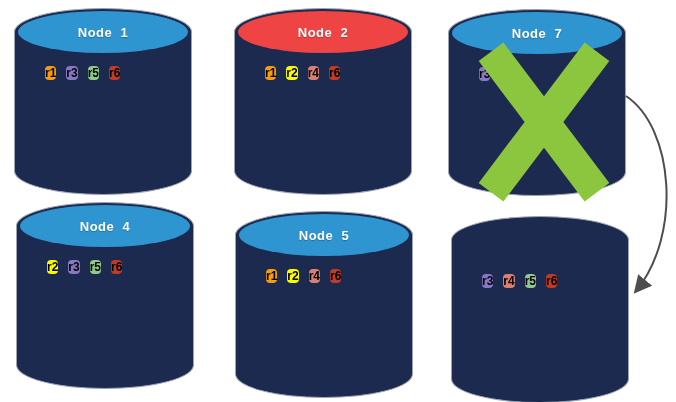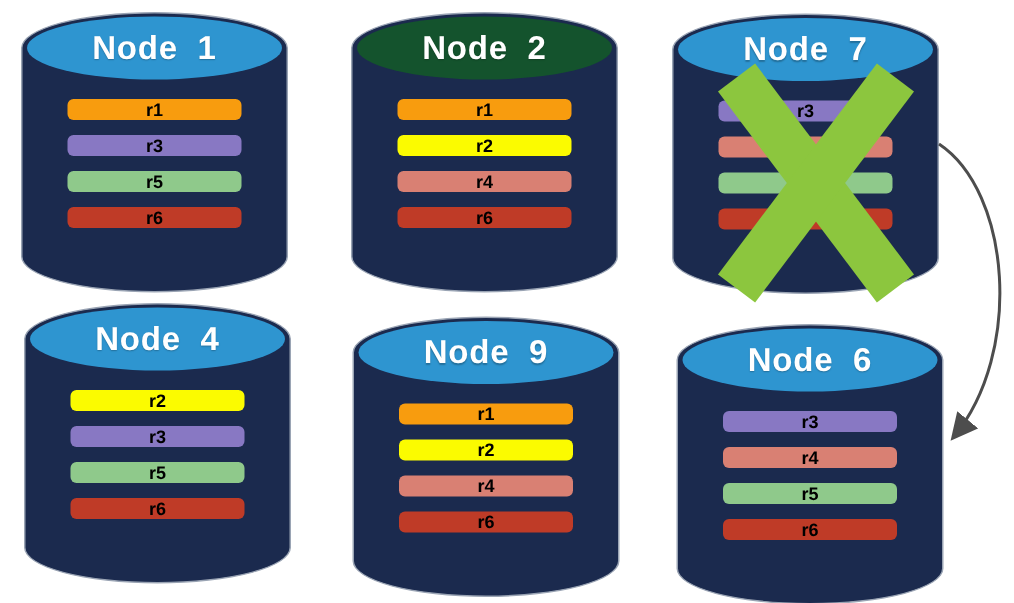--- a/index.html
+++ b/index.html
@@ -24,29 +24,29 @@
     box-sizing:border-box;
   }
   .cyl-top {
     position:absolute; left:4px; right:4px; top:3px; height:42px;
     border-radius:50%;
     display:flex; align-items:center; justify-content:center;
     z-index:2;
   }
   .node-title {
     color:#ffffff;
-    font-size:22px;
+    font-size:13px;
     font-weight:bold;
     letter-spacing:0.5px;
     white-space:pre;
     text-shadow:0 1px 1px rgba(0,0,0,0.25);
   }
   .bars {
     position:absolute; left:31px; right:31px; top:58px;
-    display:flex; flex-direction:column; gap:10px;
+    display:flex; flex-direction:row; gap:10px;
     z-index:2;
   }
   .bar {
     height:14px;
     border-radius:4px;
     display:flex; align-items:center; justify-content:center;
   }
   .bar-label {
     font-size:12px;
     font-weight:bold;
@@ -90,21 +90,21 @@
           <span class="bar-label">r5</span>
         </div>
       <div class="bar" style="background: rgb(191, 59, 39);">
           <span class="bar-label">r6</span>
         </div>
     </div>
   </div>
 
   <div class="node" style="left:234px; top:8px;">
     <div class="cyl-shape" style="background: rgb(27, 42, 78);"></div>
-    <div class="cyl-top" style="background: #14532d;">
+    <div class="cyl-top" style="background: #ef4444;">
       <span class="node-title">Node  2</span>
     </div>
     <div class="bars">
       <div class="bar" style="background: rgb(248, 156, 14);">
           <span class="bar-label">r1</span>
         </div>
       <div class="bar" style="background: rgb(251, 251, 0);">
           <span class="bar-label">r2</span>
         </div>
       <div class="bar" style="background: rgb(217, 128, 115);">
@@ -158,43 +158,40 @@
         </div>
       <div class="bar" style="background: rgb(191, 59, 39);">
           <span class="bar-label">r6</span>
         </div>
     </div>
   </div>
 
   <div class="node" style="left:235px; top:211px;">
     <div class="cyl-shape" style="background: rgb(27, 42, 78);"></div>
     <div class="cyl-top" style="background: rgb(46, 149, 208);">
-      <span class="node-title">Node  9</span>
+      <span class="node-title">Node  5</span>
     </div>
     <div class="bars">
       <div class="bar" style="background: rgb(248, 156, 14);">
           <span class="bar-label">r1</span>
         </div>
       <div class="bar" style="background: rgb(251, 251, 0);">
           <span class="bar-label">r2</span>
         </div>
       <div class="bar" style="background: rgb(217, 128, 115);">
           <span class="bar-label">r4</span>
         </div>
       <div class="bar" style="background: rgb(191, 59, 39);">
           <span class="bar-label">r6</span>
         </div>
     </div>
   </div>
 
   <div class="node" style="left:451px; top:216px;">
     <div class="cyl-shape" style="background: rgb(27, 42, 78);"></div>
-    <div class="cyl-top" style="background: rgb(46, 149, 208);">
-      <span class="node-title">Node  6</span>
-    </div>
     <div class="bars">
       <div class="bar" style="background: rgb(136, 120, 195);">
           <span class="bar-label">r3</span>
         </div>
       <div class="bar" style="background: rgb(217, 128, 115);">
           <span class="bar-label">r4</span>
         </div>
       <div class="bar" style="background: rgb(143, 201, 139);">
           <span class="bar-label">r5</span>
         </div>

